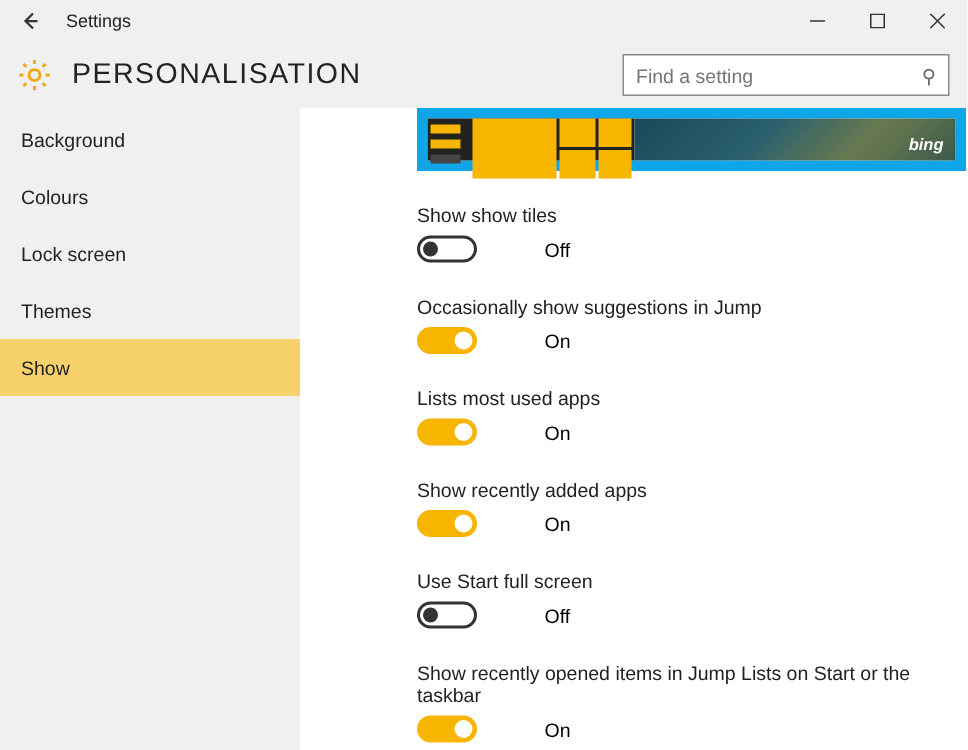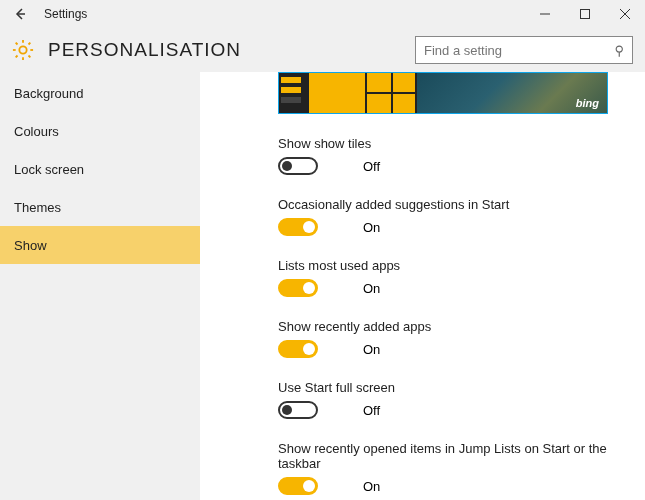--- a/index.html
+++ b/index.html
@@ -71,24 +71,24 @@
   }
   .side-item.selected { background: #f7d16b; }
   .content {
     flex: 1;
     background: #fff;
     padding: 0 0 10px 78px;
     overflow-y: auto;
     position: relative;
   }
   .preview {
-    width: 330px; height: 42px;
+    width: 366px; height: 42px;
     margin-top: 0;
     display: flex;
-    border: 1px solid #0ea5e9;
+    border: 7px solid #0ea5e9;
   }
   .prev-left {
     width: 138px; height: 100%;
     position: relative;
   }
   .prev-left .bar1{position:absolute;left:2px;top:4px;width:20px;height:6px;background:#f7b500;}
   .prev-left .bar2{position:absolute;left:2px;top:14px;width:20px;height:6px;background:#f7b500;}
   .prev-left .bar3{position:absolute;left:2px;top:24px;width:20px;height:6px;background:#444;}
   .prev-left .tile-big{position:absolute;left:30px;top:0;width:56px;height:40px;background:#f7b500;}
   .prev-left .tile-a{position:absolute;left:88px;top:0;width:24px;height:19px;background:#f7b500;}
@@ -210,21 +210,21 @@
       <div class="setting-label">Show show tiles</div>
       <div class="toggle-row">
         <div class="toggle off">
             <div class="knob"></div>
           </div>
         <span class="toggle-state">Off</span>
       </div>
     </div>
 
     <div class="setting">
-      <div class="setting-label">Occasionally added suggestions in Start</div>
+      <div class="setting-label">Occasionally show suggestions in Jump</div>
       <div class="toggle-row">
         <div class="toggle on">
             <div class="knob"></div>
           </div>
         <span class="toggle-state">On</span>
       </div>
     </div>
 
     <div class="setting">
       <div class="setting-label">Lists most used apps</div>

